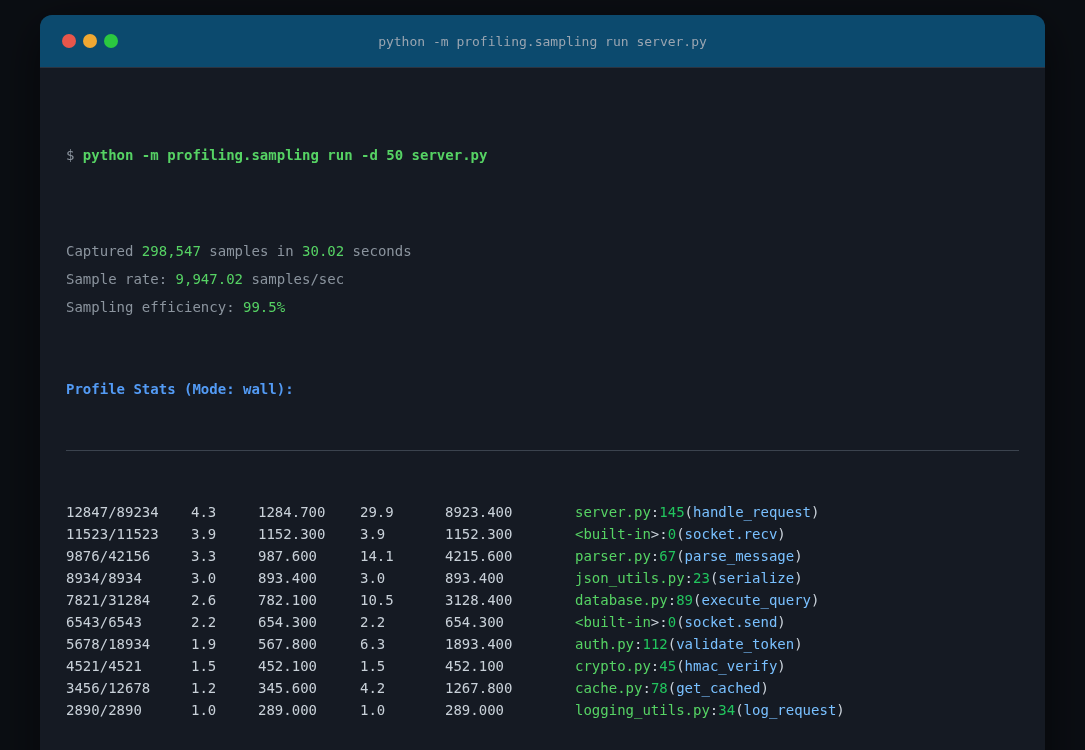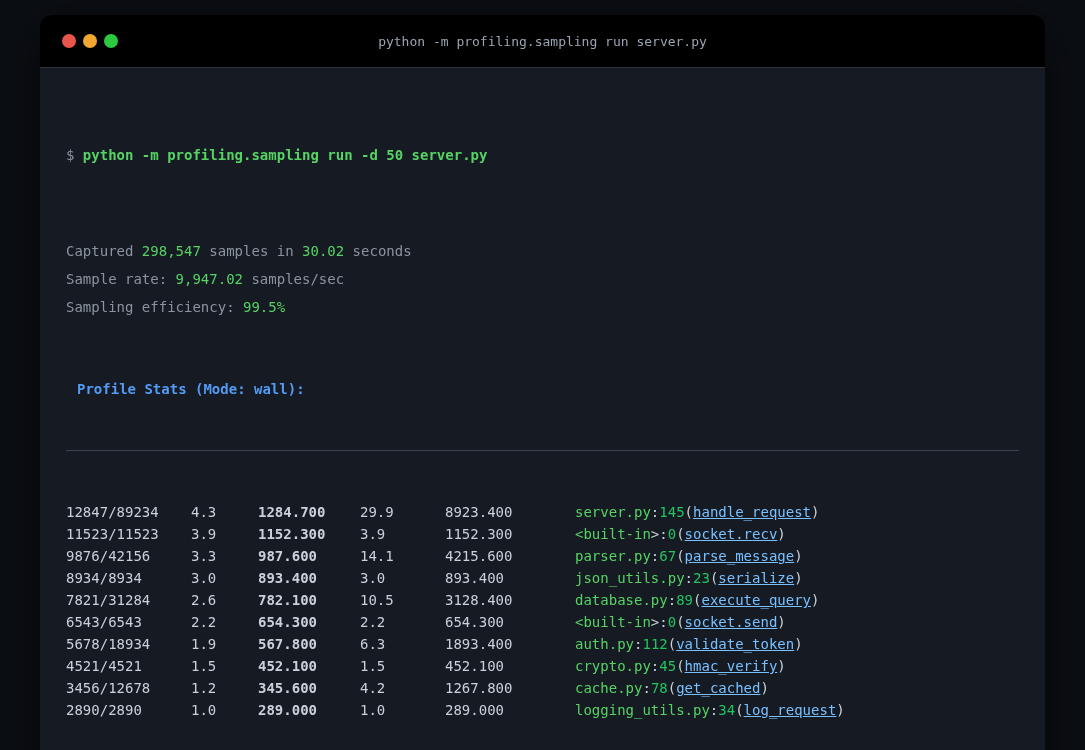--- a/index.html
+++ b/index.html
@@ -18,21 +18,21 @@
     width: 1005px;
     height: 900px;
     background: #141924;
     background: #151a23;
     border-radius: 12px;
     box-shadow: 0 12px 48px rgba(0,0,0,0.55);
     overflow: hidden;
   }
   .titlebar {
     height: 52px;
-    background: #000000;
+    background: #0c4a6e;
     border-bottom: 1px solid #2d3440;
     display: flex;
     align-items: center;
     position: relative;
   }
   .lights {
     display: flex;
     gap: 7px;
     margin-left: 22px;
   }
@@ -57,22 +57,22 @@
     padding: 18px 26px 30px 26px;
     font-size: 14px;
     line-height: 20px;
     color: #c9d1d9;
     white-space: pre;
   }
   .c-dim    { color: #8b949e; }
   .c-bright { color: #c9d1d9; }
   .c-green  { color: #56d364; }
   .c-orange { color: #22c55e; }
-  .c-blue   { color: #539bf5; font-weight: bold; margin-left: 11px; }
-  .c-fn     { color: #79c0ff; text-decoration: underline; }
+  .c-blue   { color: #539bf5; font-weight: bold; }
+  .c-fn     { color: #79c0ff; }
   .c-bold   { font-weight: bold; }
 
   .command-line   { margin-top: 19px; }
   .info-line      { margin-top: 8px; }
   .info-lines .info-line:first-child { margin-top: 36px; }
   .stats-heading  { margin-top: 22px; }
   .stats-header   { margin-top: 2px; }
   .divider {
     margin-top: 11px;
     height: 1px;
@@ -80,21 +80,21 @@
     border: none;
   }
   .stats-table { margin-top: 10px; }
   .stats-row {
     display: flex;
     line-height: 22px;
   }
   .stats-row .col { display: inline-block; }
   .col-nsamples { width: 125px; }
   .col-spct     { width: 67px;  }
-  .col-tottime  { width: 102px; font-weight: bold; }
+  .col-tottime  { width: 102px; }
   .col-cpct     { width: 85px;  }
   .col-cumtime  { width: 108px; }
   .col-loc      { padding-left: 22px; text-align: left !important; }
 </style>
 </head>
 <body>
 
 <div class="window">
   <div class="titlebar">
     <div class="lights">

